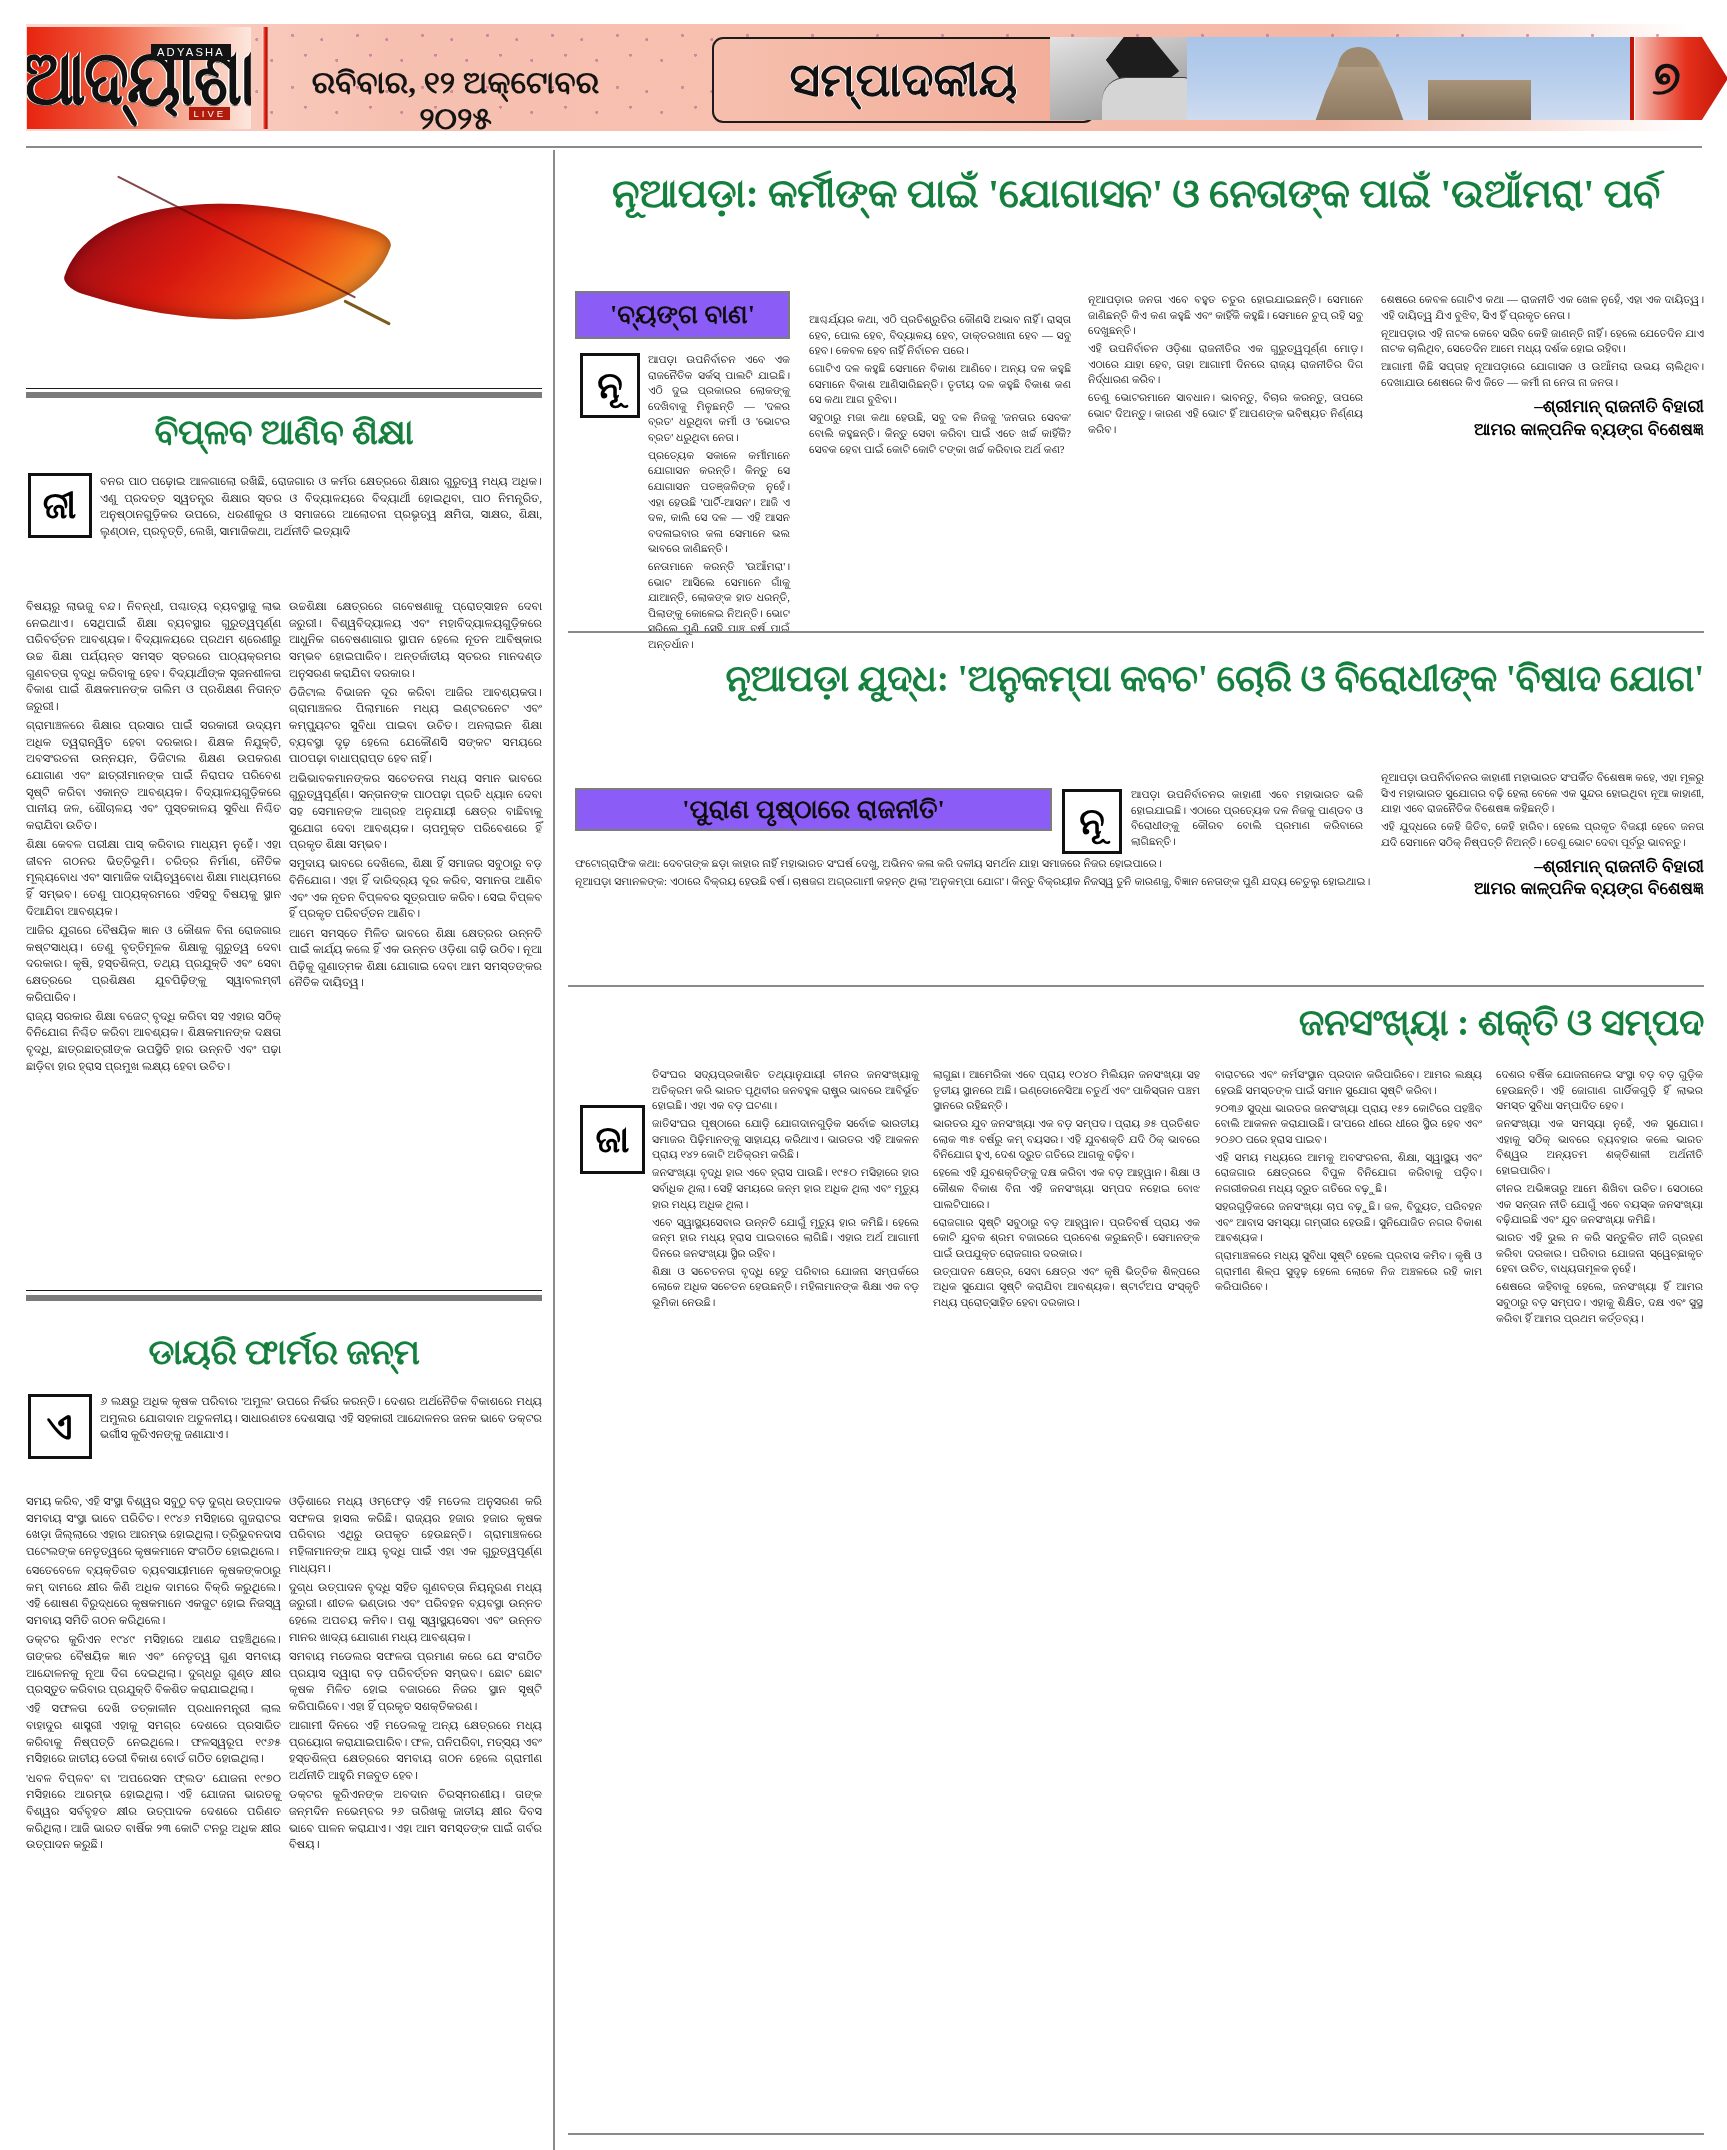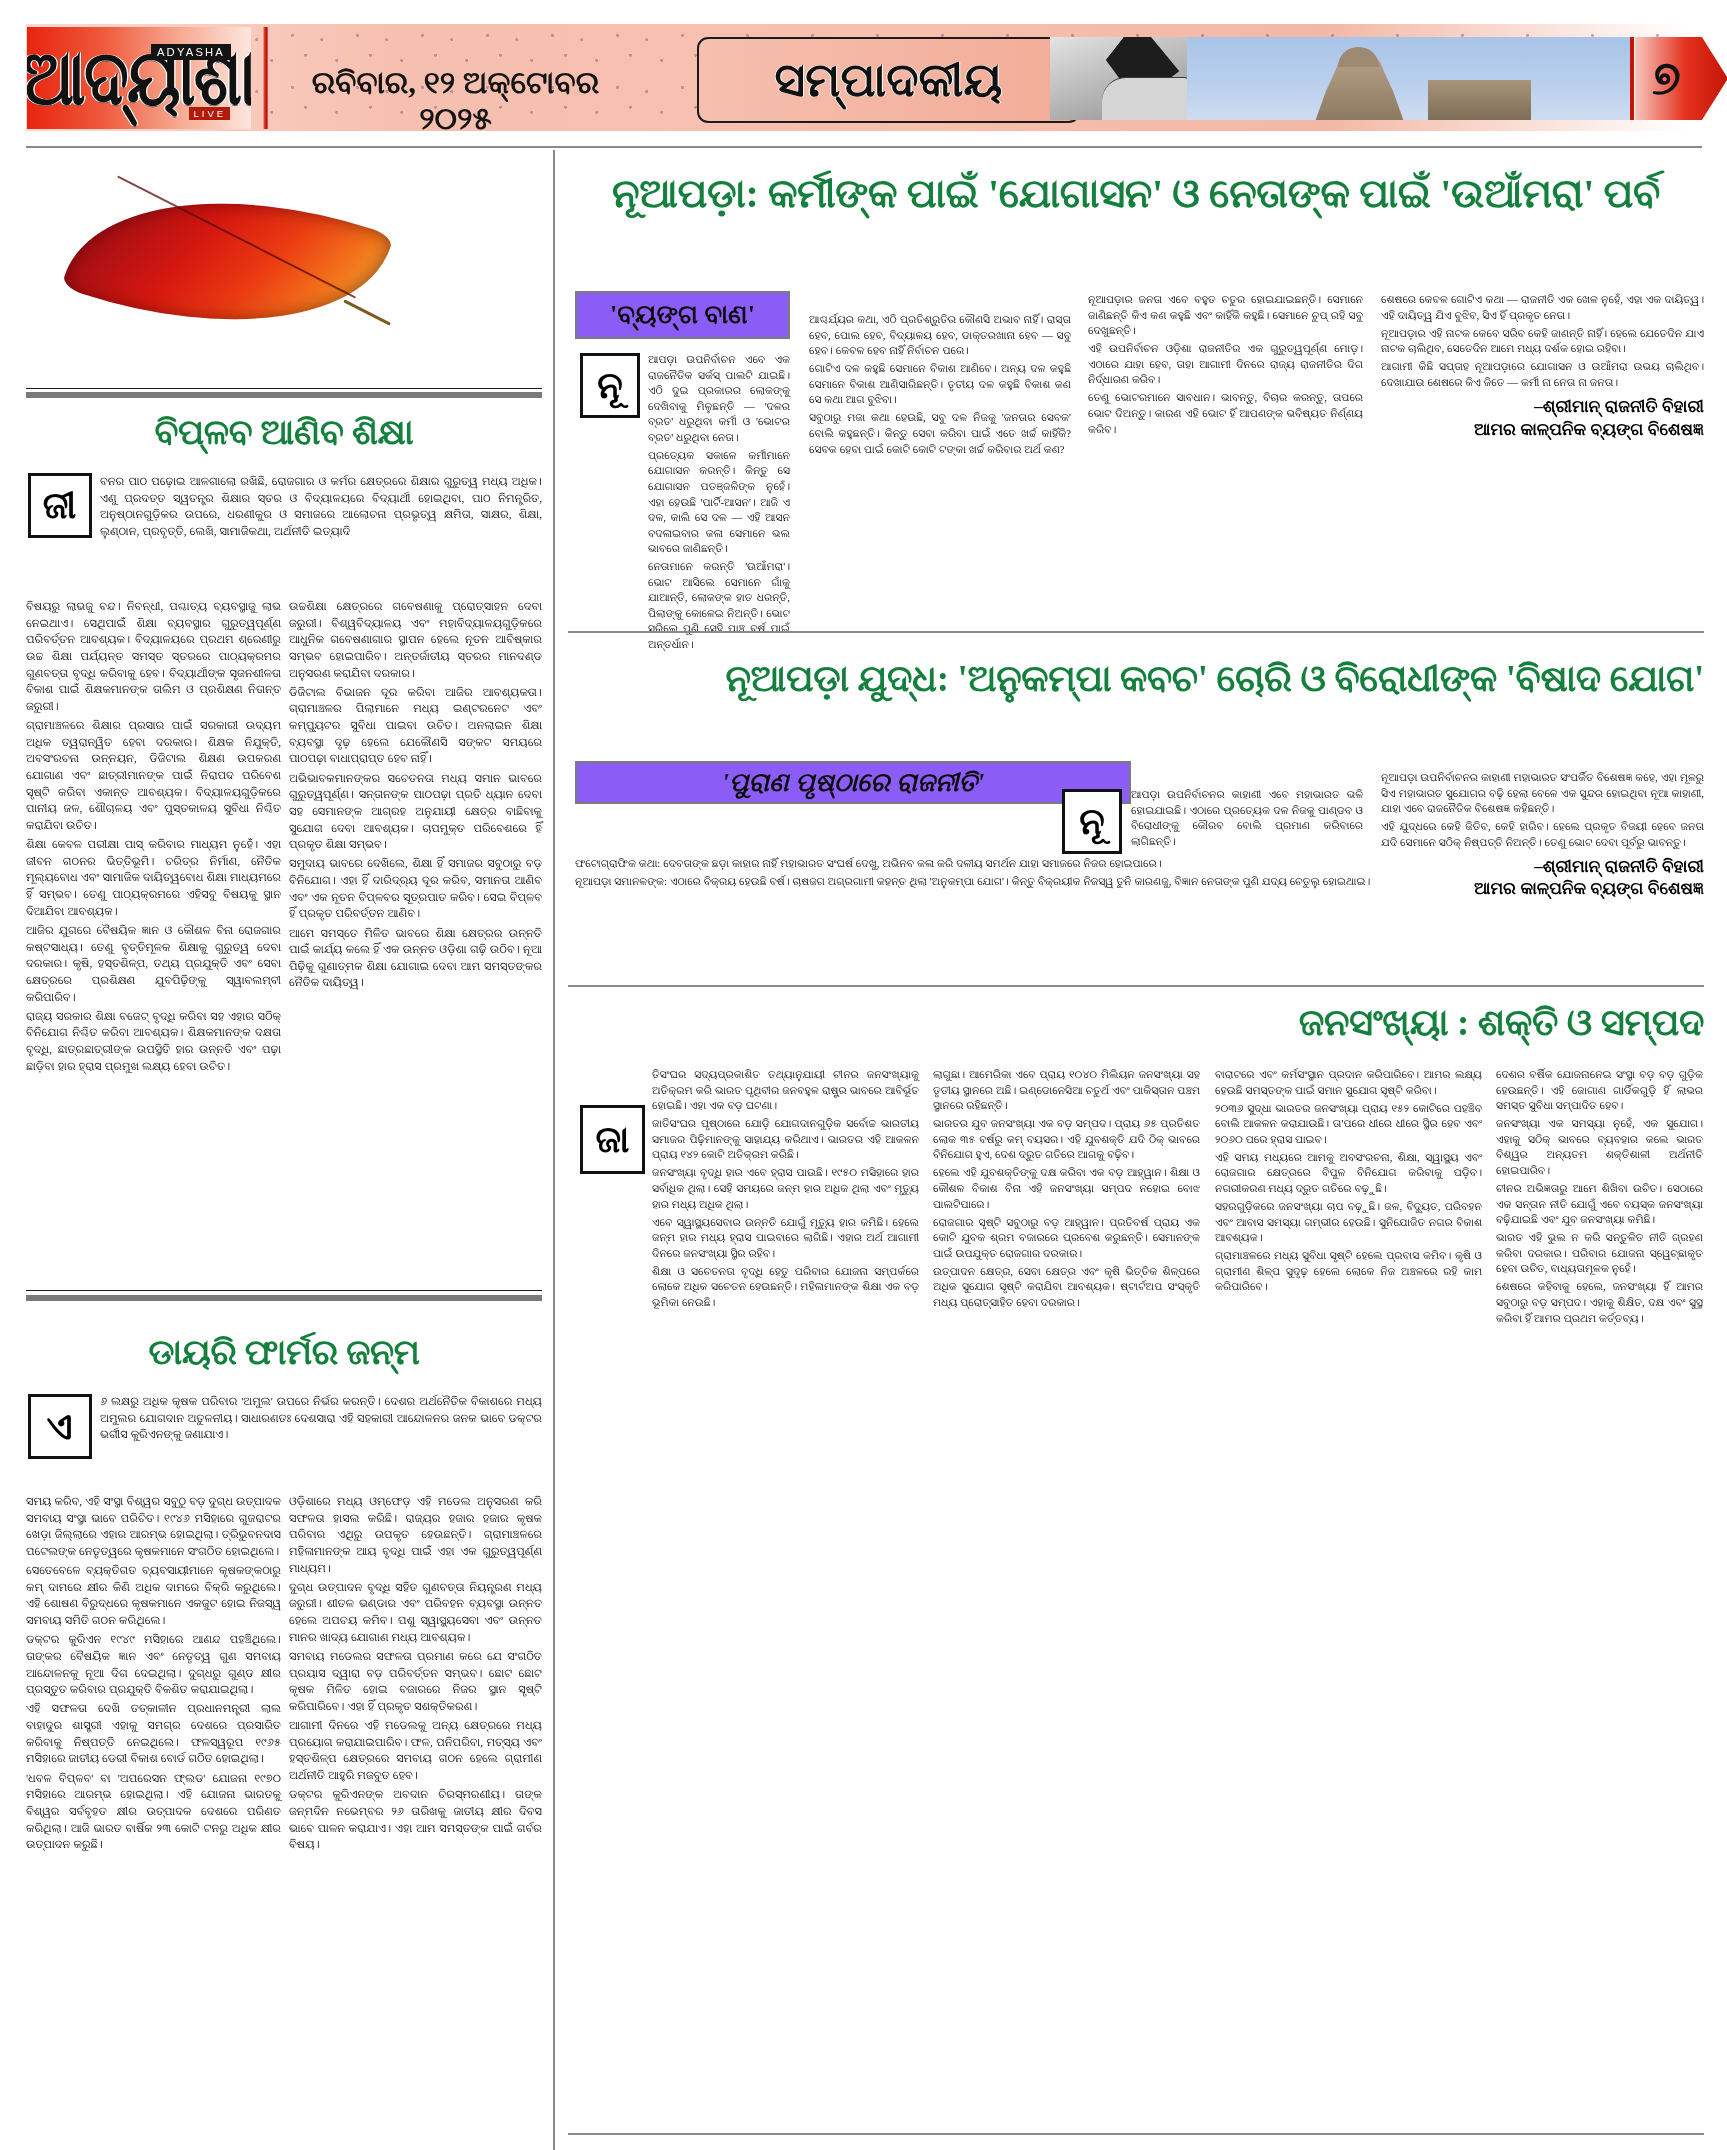--- a/index.html
+++ b/index.html
@@ -42,21 +42,21 @@
     position:absolute;right:20.6px;bottom:9.5px;background:#b01b0b;color:#fff;
     font-size:9.5px;letter-spacing:3px;padding:0.9px 4.3px;
   }
   .mast-divider{position:absolute;left:262px;top:27px;width:6.9px;height:102px;
     background:linear-gradient(90deg,#ffffff,#e8240f 40%,#b41207 70%,#ffffff);}
   .mast-date{
     position:absolute;left:292px;top:65px;width:327px;text-align:center;
     font-family:"Liberation Serif",serif;font-weight:bold;font-size:31px;color:#141414;
   }
   .section-plate{
-    position:absolute;left:697px;top:37px;width:379px;height:82px;
+    position:absolute;left:712px;top:37px;width:379px;height:82px;
     border:2.2px solid #1b1b1b;border-radius:11.2px;
     background:linear-gradient(90deg,#f6bfae,#f2ac97);
     display:flex;align-items:center;justify-content:center;text-align:right;
   }
   .section-plate span{
     font-family:"Liberation Serif",serif;font-weight:bold;font-size:47px;color:#111;
     text-shadow:0.9px 0 0 #fff,-0.9px 0 0 #fff;
   }
   .mast-photo-pen{
     position:absolute;left:1050px;top:37px;width:138px;height:83px;overflow:hidden;
@@ -298,21 +298,21 @@
       <div>ଆମର କାଳ୍ପନିକ ବ୍ୟଙ୍ଗ ବିଶେଷଜ୍ଞ</div>
     </div>
   </div>
 
   <div class="hrule" style="left:568px;top:631px;width:1136px;"></div>
 
   <div class="colwrap" style="left:568px;top:658px;width:1136px;">
     <div class="headline h-mid">ନୂଆପଡ଼ା ଯୁଦ୍ଧ: 'ଅନୁକମ୍ପା କବଚ' ଚୋରି ଓ ବିରୋଧୀଙ୍କ 'ବିଷାଦ ଯୋଗ'</div>
   </div>
 
-  <div class="subbox" style="position:absolute;left:575px;top:761px;width:556px;height:43px;font-style:italic;">
+  <div class="subbox" style="position:absolute;left:575px;top:788px;width:477px;height:43px;">
     <span>'ପୁରାଣ ପୃଷ୍ଠାରେ ରାଜନୀତି'</span>
   </div>
 
   <div class="dropcap" style="position:absolute;left:1062px;top:789px;width:60px;height:65px;">ନୂ</div>
 
   <div class="colwrap body body-sm" style="left:1131px;top:787px;width:232px;">
     <p>ଆପଡ଼ା ଉପନିର୍ବାଚନର କାହାଣୀ ଏବେ ମହାଭାରତ ଭଳି ହୋଇଯାଇଛି। ଏଠାରେ ପ୍ରତ୍ୟେକ ଦଳ ନିଜକୁ ପାଣ୍ଡବ ଓ ବିରୋଧୀଙ୍କୁ କୌରବ ବୋଲି ପ୍ରମାଣ କରିବାରେ ଲାଗିଛନ୍ତି।</p>
   </div>
 
   <div class="colwrap body body-sm" style="left:1381px;top:770px;width:323px;">

